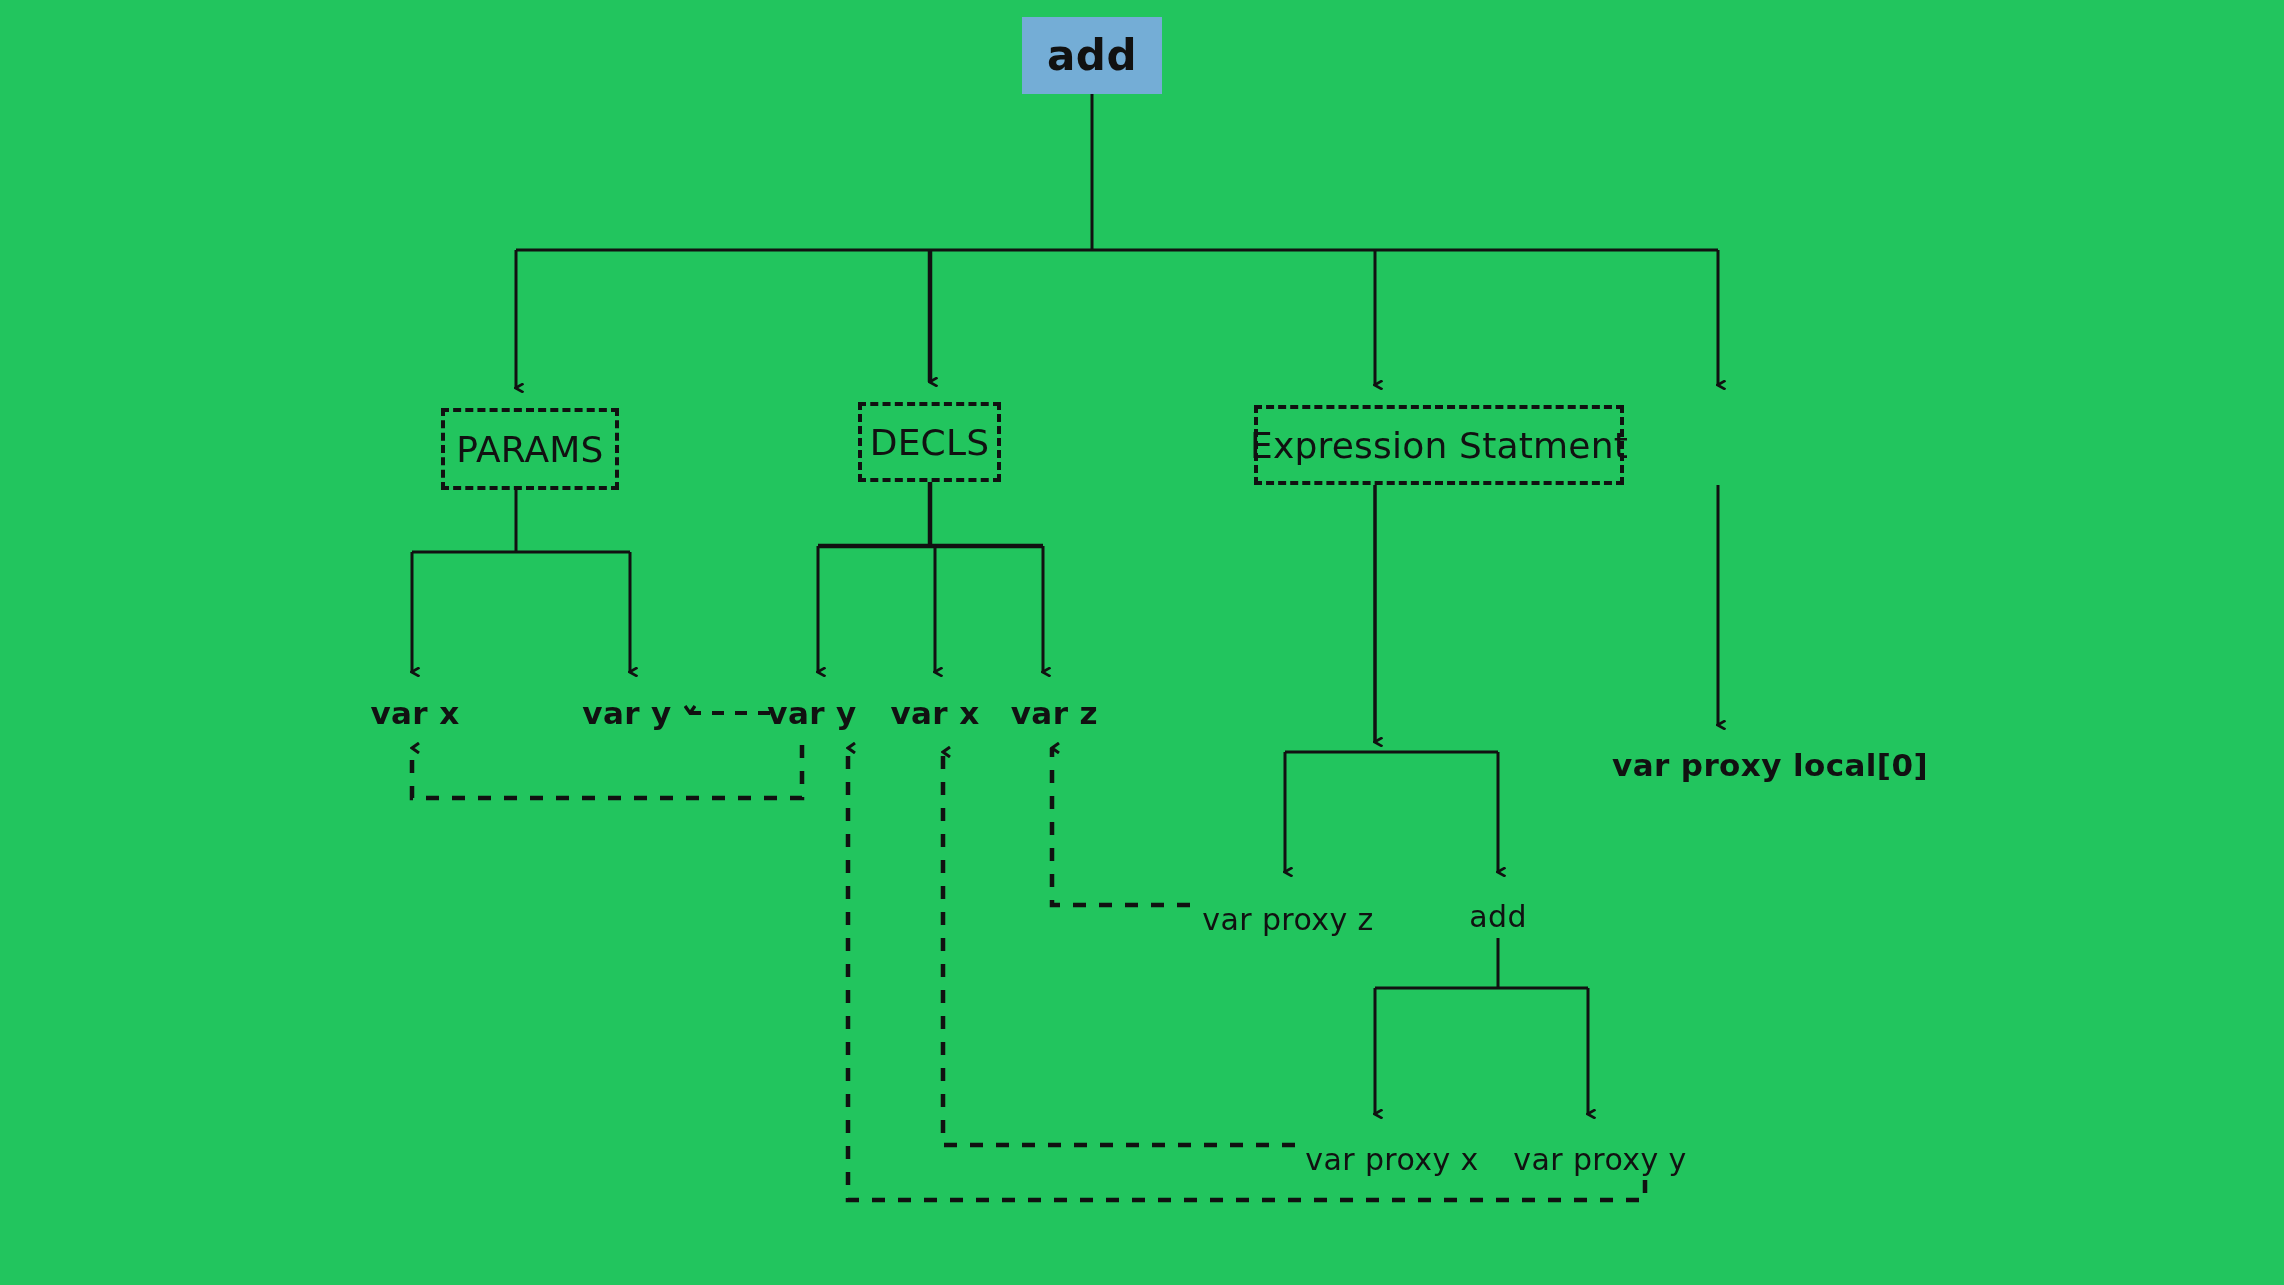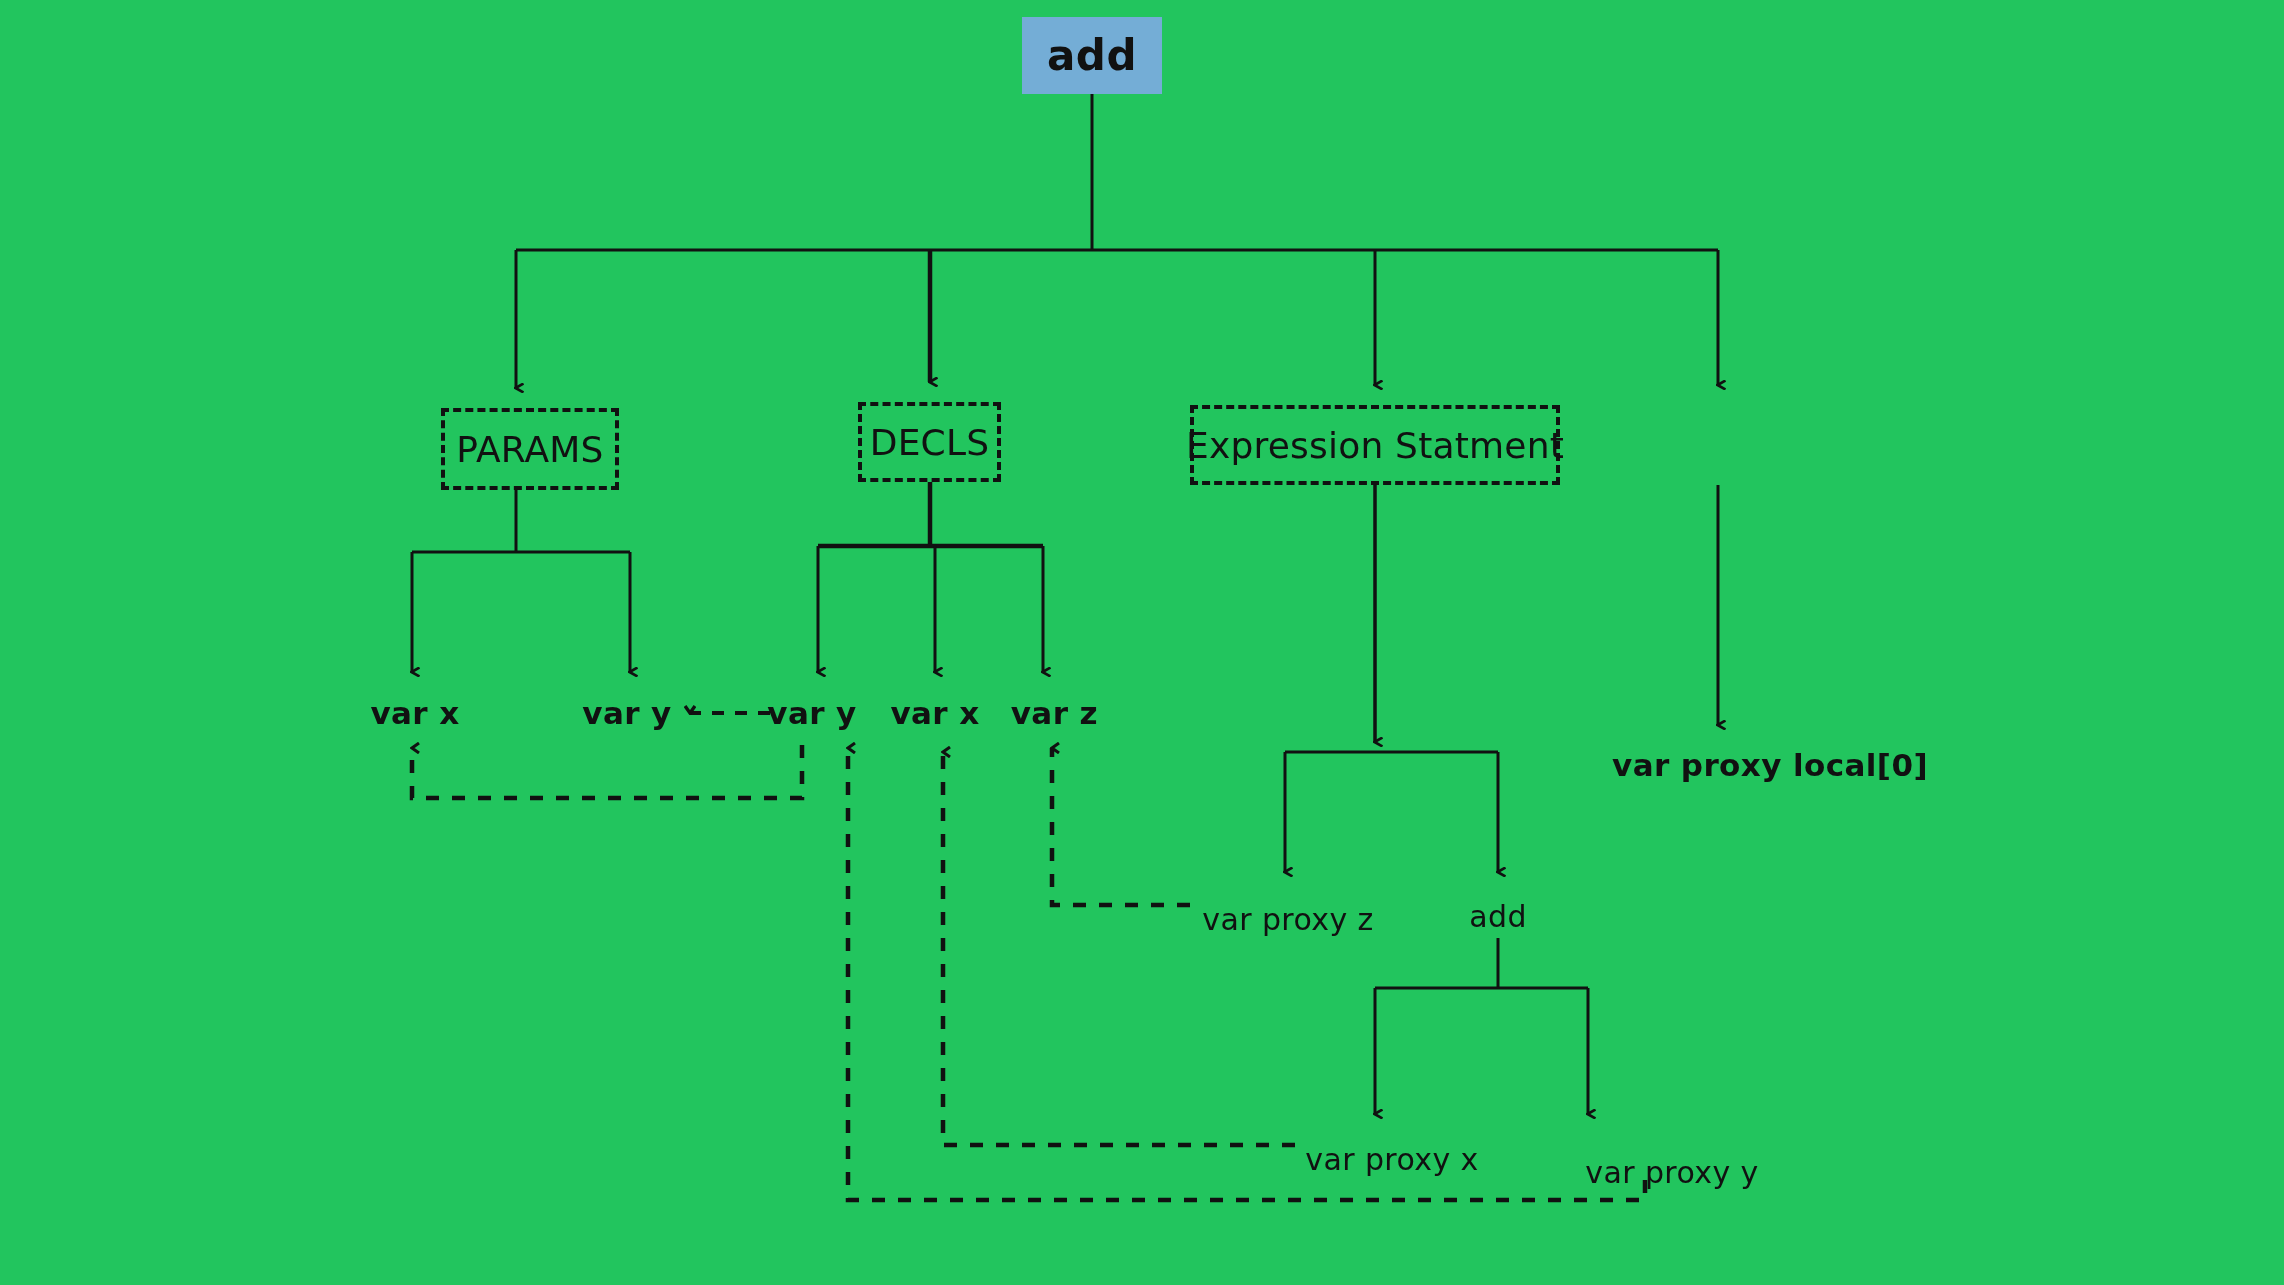--- a/index.html
+++ b/index.html
@@ -128,21 +128,21 @@
   </div>
 
   <div class="node node-dashed" style="left:441px; top:408px; width:178px; height:82px;">
     <span>PARAMS</span>
   </div>
 
   <div class="node node-dashed" style="left:858px; top:402px; width:143px; height:80px;">
     <span>DECLS</span>
   </div>
 
-  <div class="node node-dashed" style="left:1190px; top:405px; width:370px; height:80px;">
+  <div class="node node-dashed" style="left:1254px; top:405px; width:370px; height:80px;">
     <span>Expression Statment</span>
   </div>
 
 
   <div class="node node-leaf" style="left:355px; top:692px; width:120px; height:42px;">
     <span>var x</span>
   </div>
 
   <div class="node node-leaf" style="left:567px; top:692px; width:120px; height:42px;">
     <span>var y</span>
@@ -169,17 +169,17 @@
   </div>
 
   <div class="node node-plain" style="left:1448px; top:895px; width:100px; height:42px;">
     <span>add</span>
   </div>
 
   <div class="node node-plain" style="left:1292px; top:1138px; width:200px; height:42px;">
     <span>var proxy x</span>
   </div>
 
-  <div class="node node-plain" style="left:1572px; top:1138px; width:200px; height:42px;margin-top:13px;">
+  <div class="node node-plain" style="left:1500px; top:1138px; width:200px; height:42px;">
     <span>var proxy y</span>
   </div>
 
 </div>
 
 </body></html>

